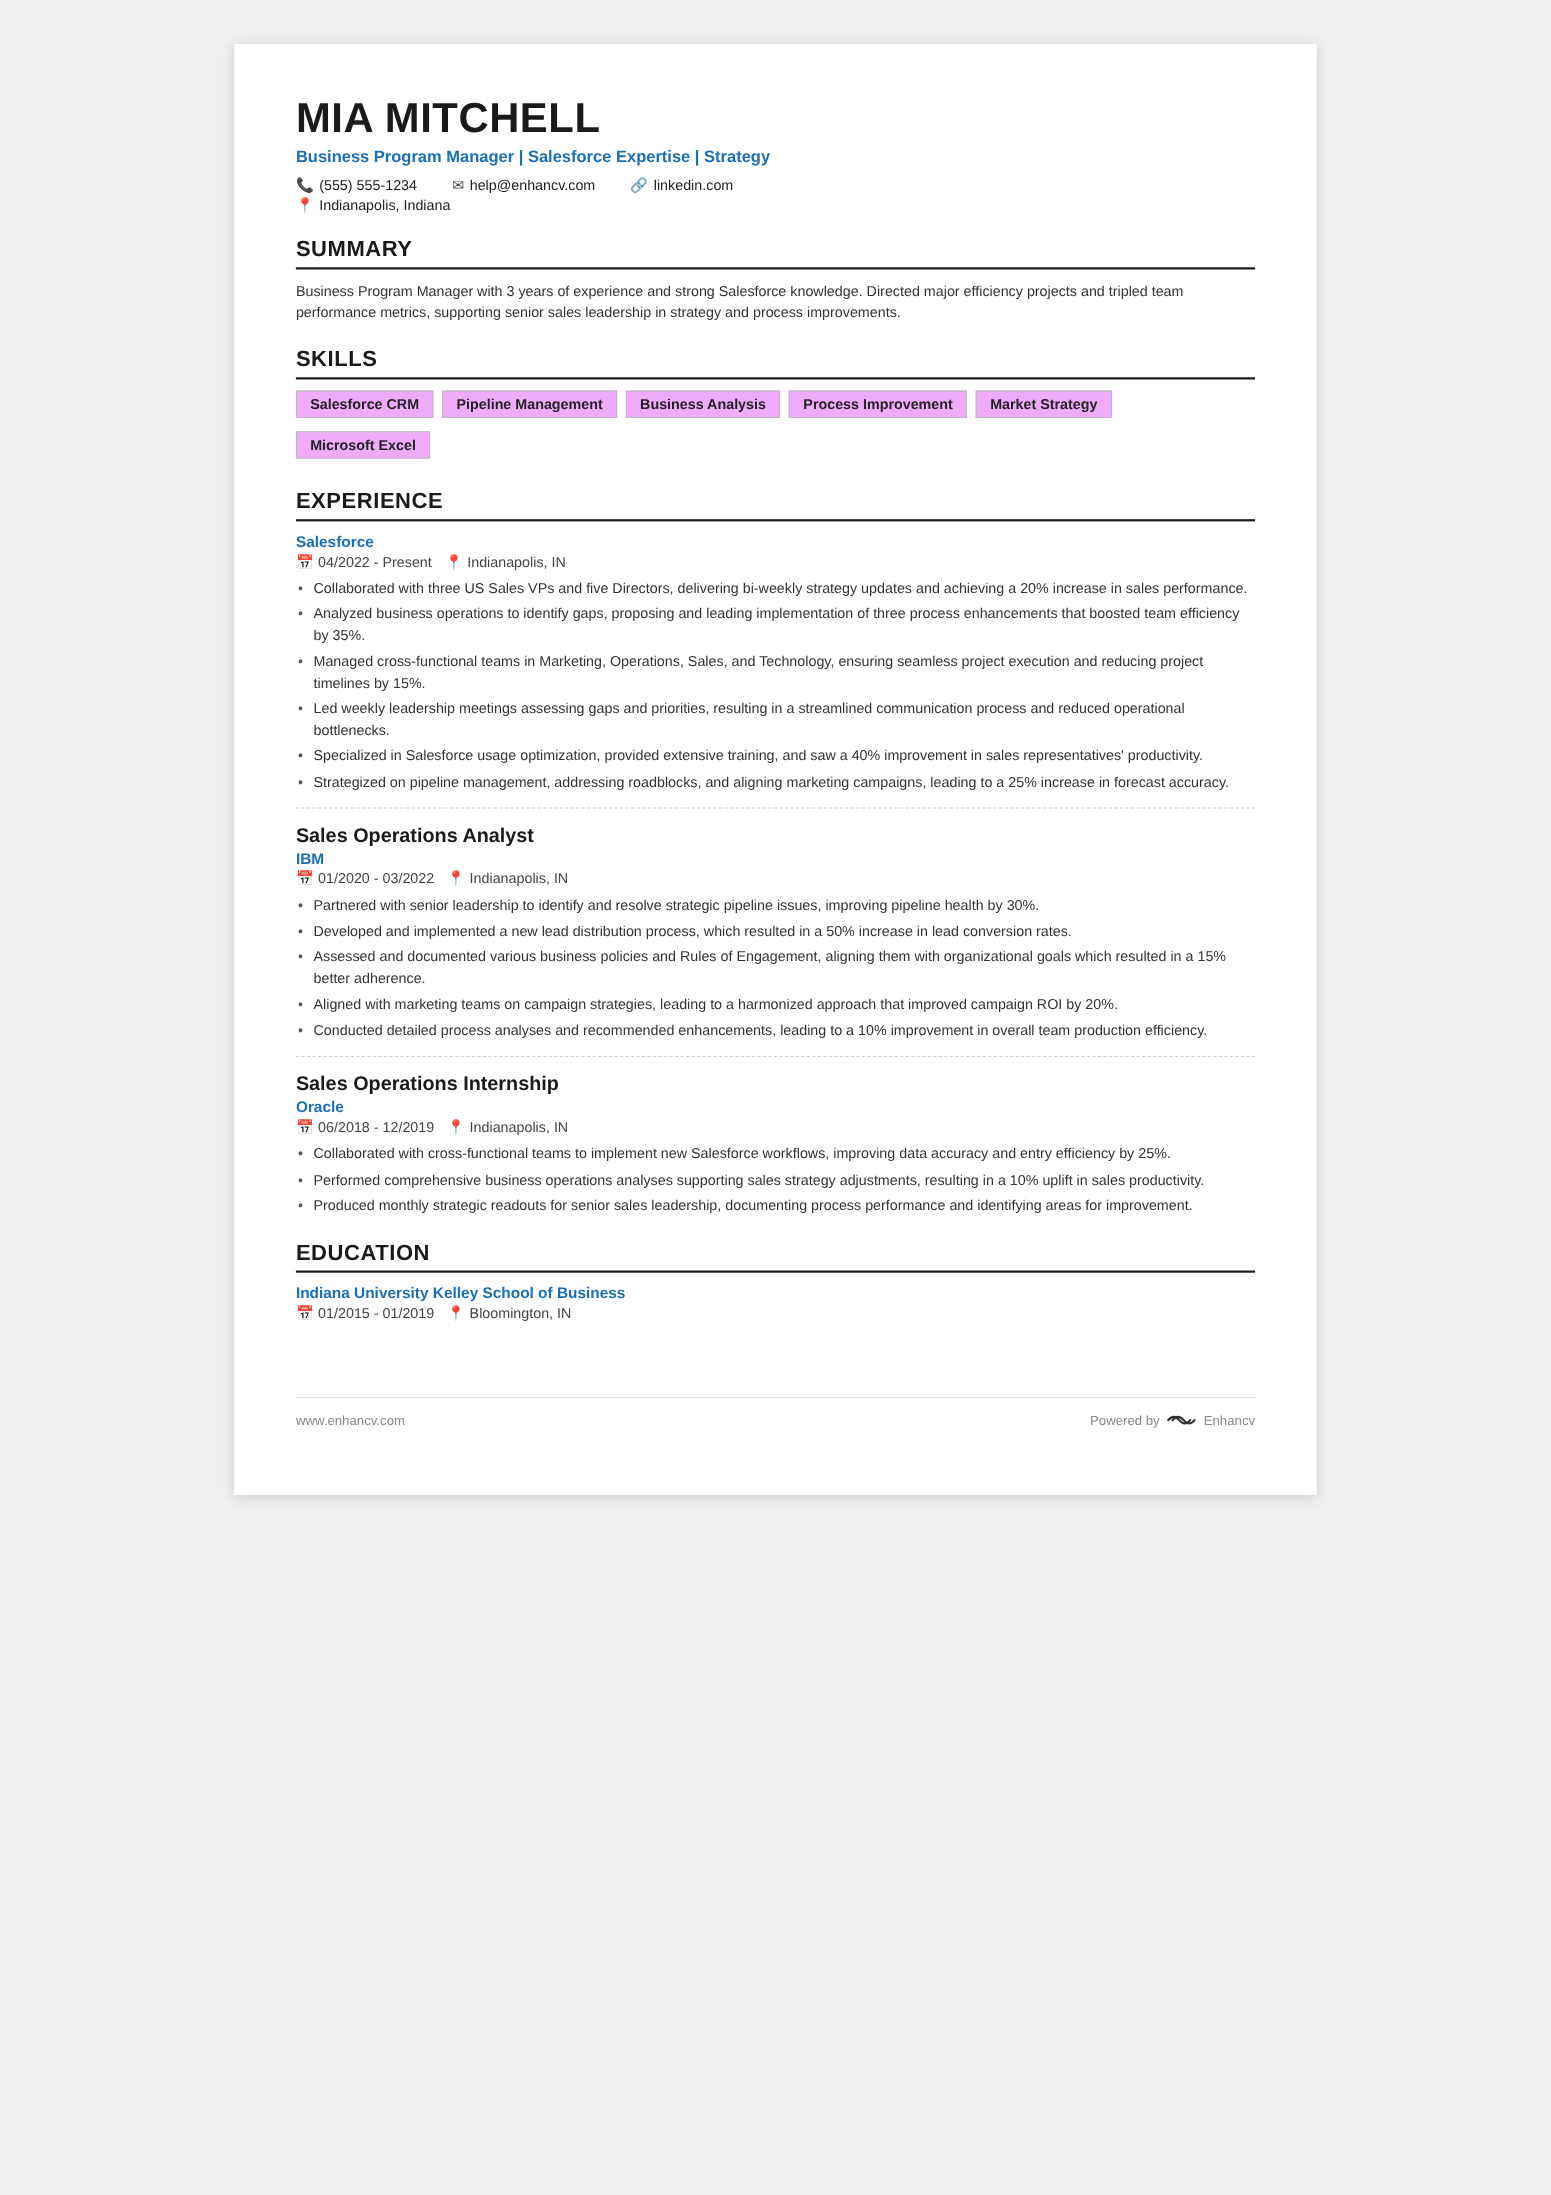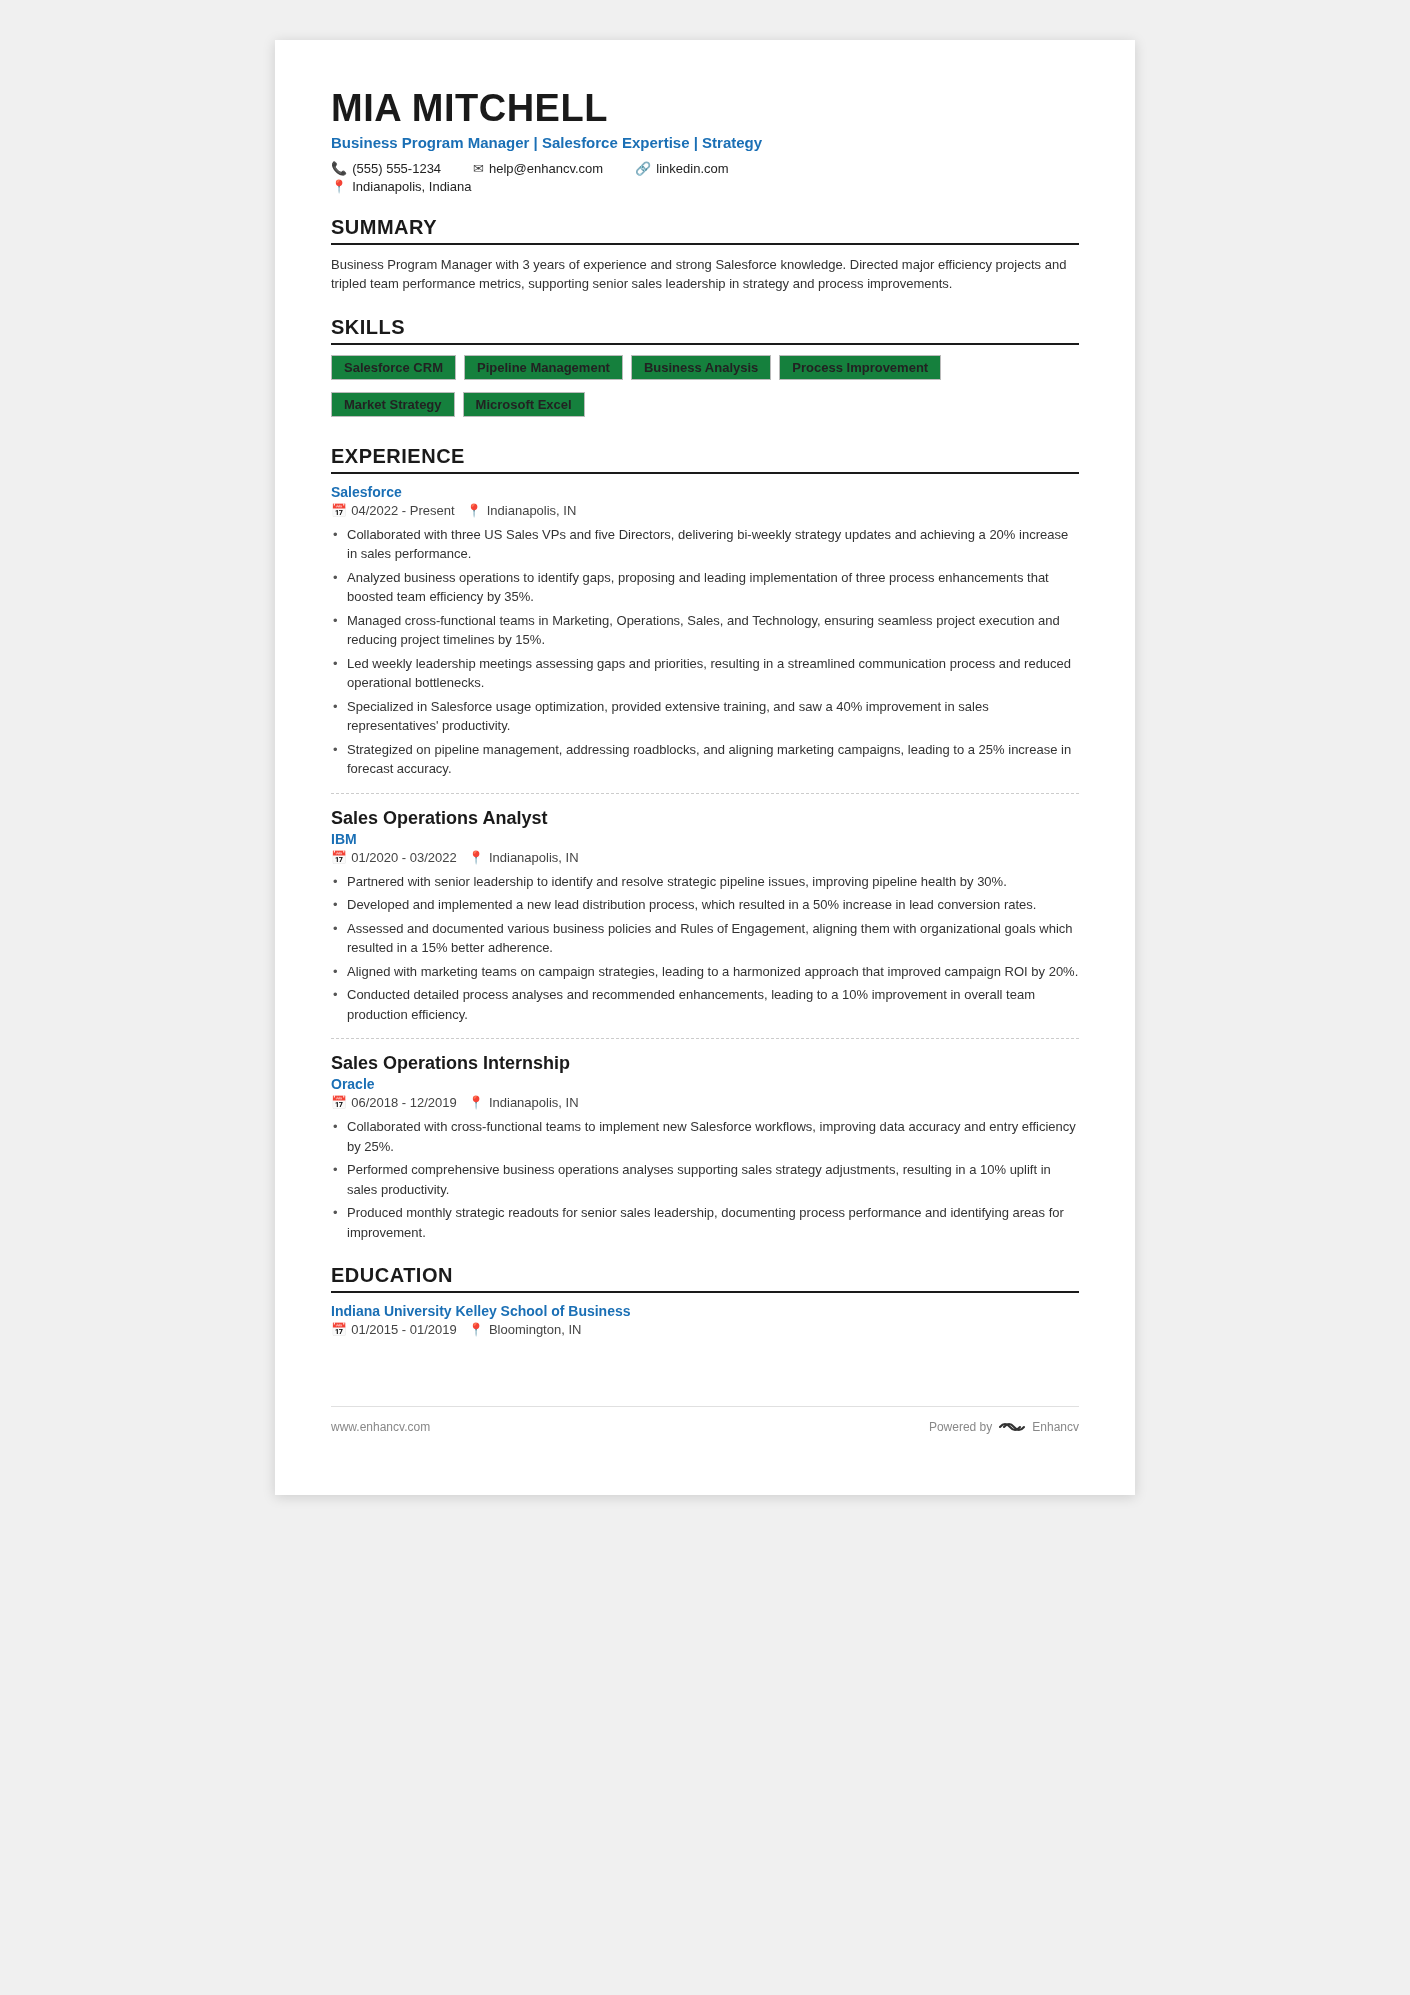--- a/index.html
+++ b/index.html
@@ -5,21 +5,21 @@
     * { margin: 0; padding: 0; box-sizing: border-box; }
     body {
       font-family: Arial, Helvetica, sans-serif;
       background: #f0f0f0;
       display: flex;
       justify-content: center;
       padding: 40px 20px;
     }
     .resume-page {
       background: #ffffff;
-      width: 860px;
+      width: 984px;
       min-height: 1200px;
       padding: 48px 56px 60px 56px;
       box-shadow: 0 2px 12px rgba(0,0,0,0.15);
     }
     .name {
       font-size: 38px;
       font-weight: 900;
       color: #1a1a1a;
       letter-spacing: 0.5px;
       line-height: 1.1;
@@ -72,21 +72,21 @@
       gap: 6px 0;
     }
     .skill-tag {
       font-size: 13px;
       font-weight: 700;
       color: #222;
       border: 1.5px solid #bbb;
       padding: 4px 12px;
       margin-right: 8px;
       margin-bottom: 6px;
-      background: #15803d;
+      background: #f0abfc;
     }
     .job-title {
       font-size: 18px;
       font-weight: 700;
       color: #1a1a1a;
       margin-top: 14px;
     }
     .company-name {
       font-size: 14px;
       font-weight: 700;

